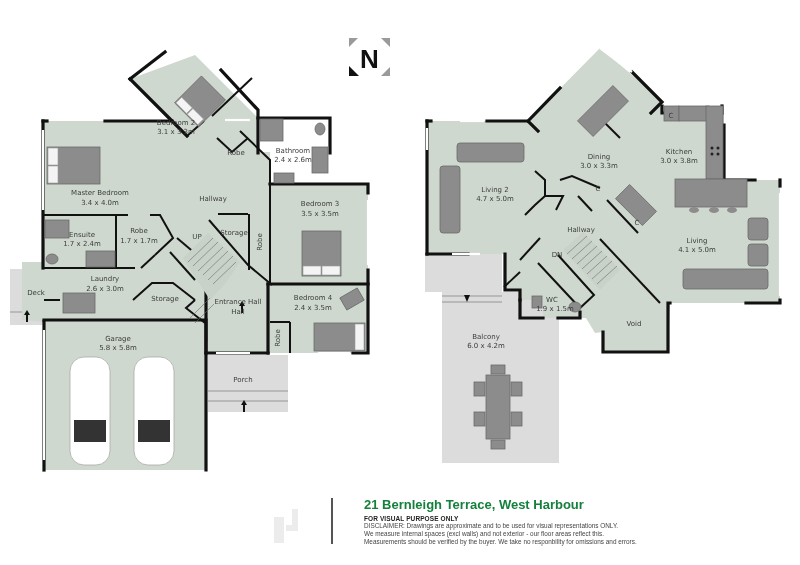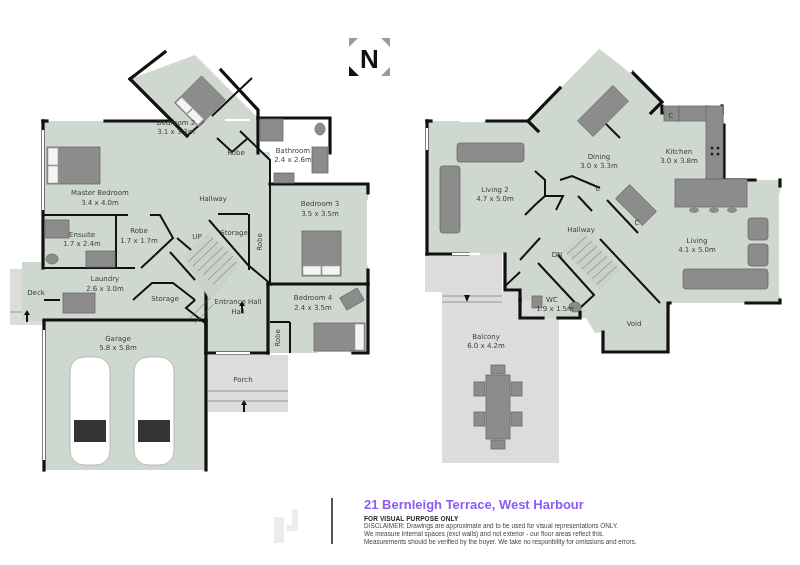--- a/index.html
+++ b/index.html
@@ -8,21 +8,21 @@
   .room { fill:#cfd8cf; stroke:none; }
   .outdoor { fill:#dcdcdc; stroke:none; }
   .wall { stroke:#111; stroke-width:3.2; fill:none; stroke-linecap:square; }
   .thin { stroke:#111; stroke-width:2; fill:none; }
   .win { stroke:#fff; stroke-width:2.2; }
   .furn { fill:#8c8c8c; stroke:#6a6a6a; stroke-width:0.8; }
   .furn-l { fill:#f4f4f4; stroke:#9a9a9a; stroke-width:0.6; }
   .lbl { font-family:"DejaVu Sans", sans-serif; font-size:7px; fill:#3c3c3c; text-anchor:middle; }
   .stairline { stroke:#6a6a6a; stroke-width:0.6; }
   .footer { position:absolute; left:364px; top:498px; width:420px; }
-  .addr { font-family:"Liberation Sans", sans-serif; font-weight:bold; font-size:13px; color:#8b5cf6; margin:0; line-height:14px; }
+  .addr { font-family:"Liberation Sans", sans-serif; font-weight:bold; font-size:13px; color:#15803d; margin:0; line-height:14px; }
   .visual { font-family:"Liberation Sans", sans-serif; font-weight:bold; font-size:6.5px; color:#222; margin-top:3px; letter-spacing:0.1px; }
   .disc { font-family:"Liberation Sans", sans-serif; font-size:6.4px; color:#444; line-height:8.2px; }
   .vbar { position:absolute; left:331px; top:498px; width:1.5px; height:46px; background:#555; }
   .logo { position:absolute; left:272px; top:505px; }
 </style>
 </head>
 <body>
 
 <svg class="plan" width="800" height="565" viewBox="0 0 800 565">
 

